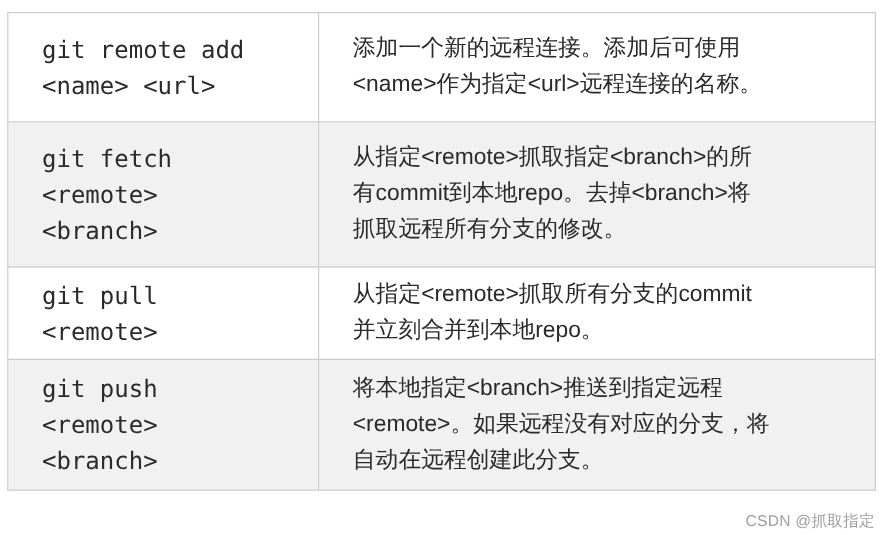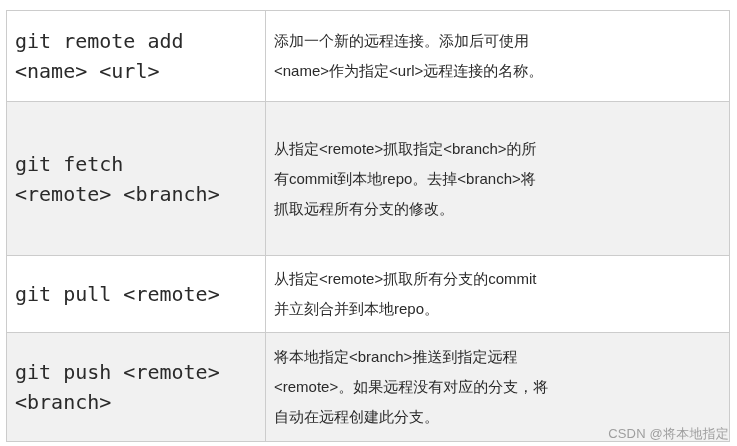--- a/index.html
+++ b/index.html
@@ -18,35 +18,35 @@
     border-collapse: collapse;
     table-layout: fixed;
     position: absolute;
     left: 6px;
     top: 10px;
     width: 723px;
   }
   .git-table td {
     border: 1px solid #cccccc;
     vertical-align: middle;
-    padding: 8px 8px;
+    padding: 8px 28px;
     color: #2a2a2a;
     box-sizing: border-box;
   }
   .git-table tr:nth-child(even) td {
     background: #f1f1f1;
   }
   td.cmd {
     font-family: "DejaVu Sans Mono", "Liberation Mono", monospace;
     font-size: 20px;
     line-height: 30px;
     white-space: pre-line;
   }
   td.desc {
-    font-size: 15px;
+    font-size: 19px;
     line-height: 30px;
     white-space: pre-line;
     margin-top: 24px;
   }
   .watermark {
     position: absolute;
     right: 8px;
     bottom: 3px;
     font-size: 13px;
     color: #9e9e9e;
@@ -61,21 +61,21 @@
     <col style="width:259px">
     <col style="width:464px">
   </colgroup>
   <tbody>
     <tr style="height:91px">
       <td class="cmd">git remote add
 &lt;name&gt; &lt;url&gt;</td>
       <td class="desc">添加一个新的远程连接。添加后可使用
 &lt;name&gt;作为指定&lt;url&gt;远程连接的名称。</td>
     </tr>
-    <tr style="height:154px">
+    <tr style="height:121px">
       <td class="cmd">git fetch
 &lt;remote&gt; &lt;branch&gt;</td>
       <td class="desc">从指定&lt;remote&gt;抓取指定&lt;branch&gt;的所
 有commit到本地repo。去掉&lt;branch&gt;将
 抓取远程所有分支的修改。</td>
     </tr>
     <tr style="height:75px">
       <td class="cmd">git pull &lt;remote&gt;</td>
       <td class="desc">从指定&lt;remote&gt;抓取所有分支的commit
 并立刻合并到本地repo。</td>
@@ -83,13 +83,13 @@
     <tr style="height:109px">
       <td class="cmd">git push &lt;remote&gt;
 &lt;branch&gt;</td>
       <td class="desc">将本地指定&lt;branch&gt;推送到指定远程
 &lt;remote&gt;。如果远程没有对应的分支，将
 自动在远程创建此分支。</td>
     </tr>
   </tbody>
 </table>
 
-<div class="watermark">CSDN @将本地指定</div>
+<div class="watermark">CSDN @抓取指定</div>
 
 </body></html>

